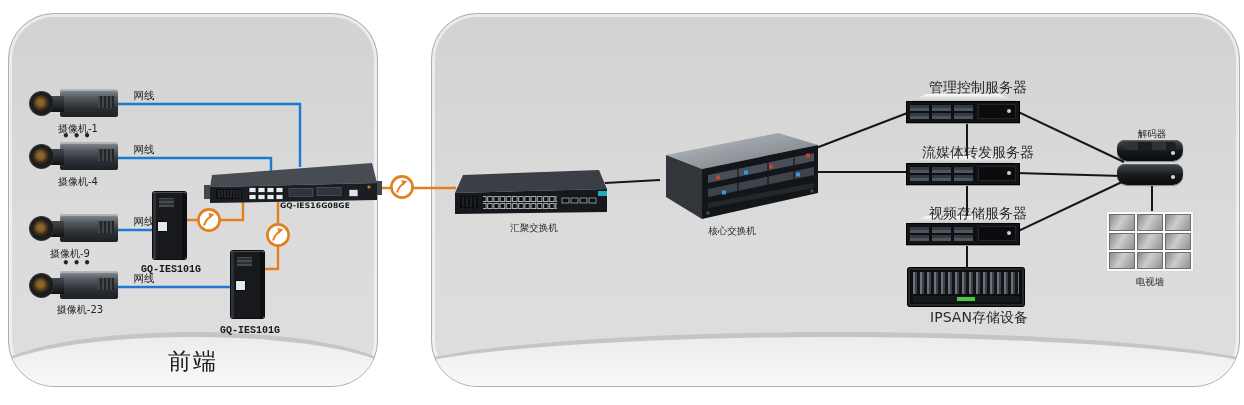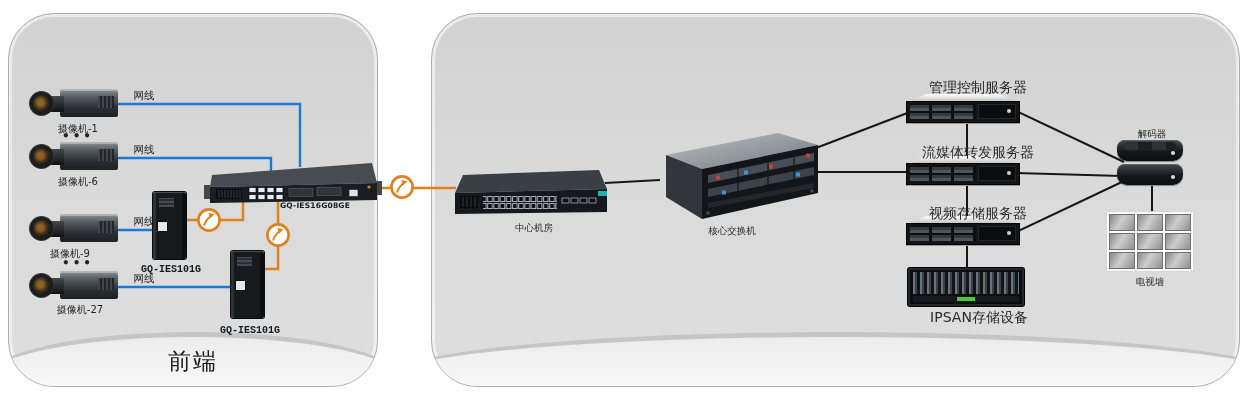--- a/index.html
+++ b/index.html
@@ -164,23 +164,23 @@
     <div class="cam-barrel"></div>
     <div class="cam-lens"></div>
   </div>
   <div class="camera" style="top:269px">
     <div class="cam-body"></div>
     <div class="cam-barrel"></div>
     <div class="cam-lens"></div>
   </div>
 
   <div class="lbl cam" style="left:78px;top:122px">摄像机-1</div>
-  <div class="lbl cam" style="left:78px;top:175px">摄像机-6</div>
+  <div class="lbl cam" style="left:78px;top:175px">摄像机-4</div>
   <div class="lbl cam" style="left:70px;top:247px">摄像机-9</div>
-  <div class="lbl cam" style="left:80px;top:303px">摄像机-27</div>
+  <div class="lbl cam" style="left:80px;top:303px">摄像机-23</div>
 
   <div class="dots" style="left:78px;top:129px">•••</div>
   <div class="dots" style="left:78px;top:256px">•••</div>
 
   <div class="lbl cable" style="left:136px;top:89px">网线</div>
   <div class="lbl cable" style="left:136px;top:143px">网线</div>
   <div class="lbl cable" style="left:136px;top:215px">网线</div>
   <div class="lbl cable" style="left:136px;top:272px">网线</div>
 
   <svg class="devsvg" style="left:203px;top:160px" width="180" height="45">
@@ -254,21 +254,21 @@
     </g>
     <rect x="33" y="27" width="74" height="14" fill="url(#pp)"></rect>
     <g fill="#101316" stroke="#b8bfc5" stroke-width="0.7">
       <rect x="112" y="30" width="7" height="5"></rect>
         <rect x="121" y="30" width="7" height="5"></rect>
       <rect x="130" y="30" width="7" height="5"></rect>
         <rect x="139" y="30" width="7" height="5"></rect>
     </g>
     <rect x="148" y="23" width="9" height="5" fill="#1cb0b6"></rect>
   </svg>
-  <div class="lbl small-dev" style="left:534px;top:222px">中心机房</div>
+  <div class="lbl small-dev" style="left:534px;top:222px">汇聚交换机</div>
 
   <svg class="devsvg" style="left:656px;top:131px" width="166" height="90">
     <defs>
       <linearGradient id="coreTop" x1="0" y1="0" x2="1" y2="1">
         <stop offset="0" stop-color="#bcc1c5"></stop>
           <stop offset="1" stop-color="#70777d"></stop>
       </linearGradient>
     </defs>
     <polygon points="10,24 122,2 162,14 46,38" fill="url(#coreTop)"></polygon>
     <polygon points="10,24 46,38 46,88 10,66" fill="#32363b"></polygon>

